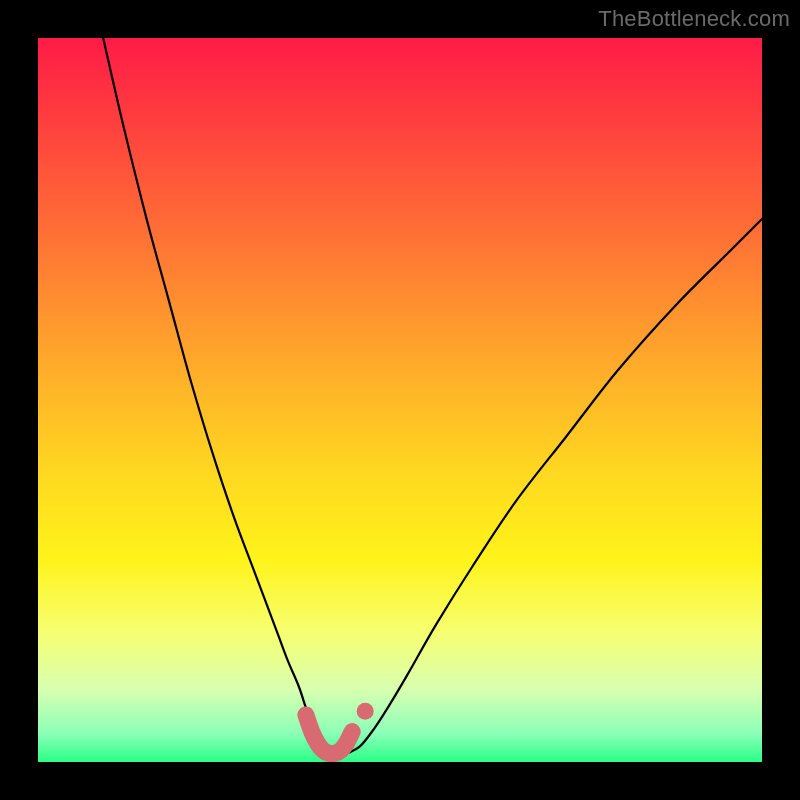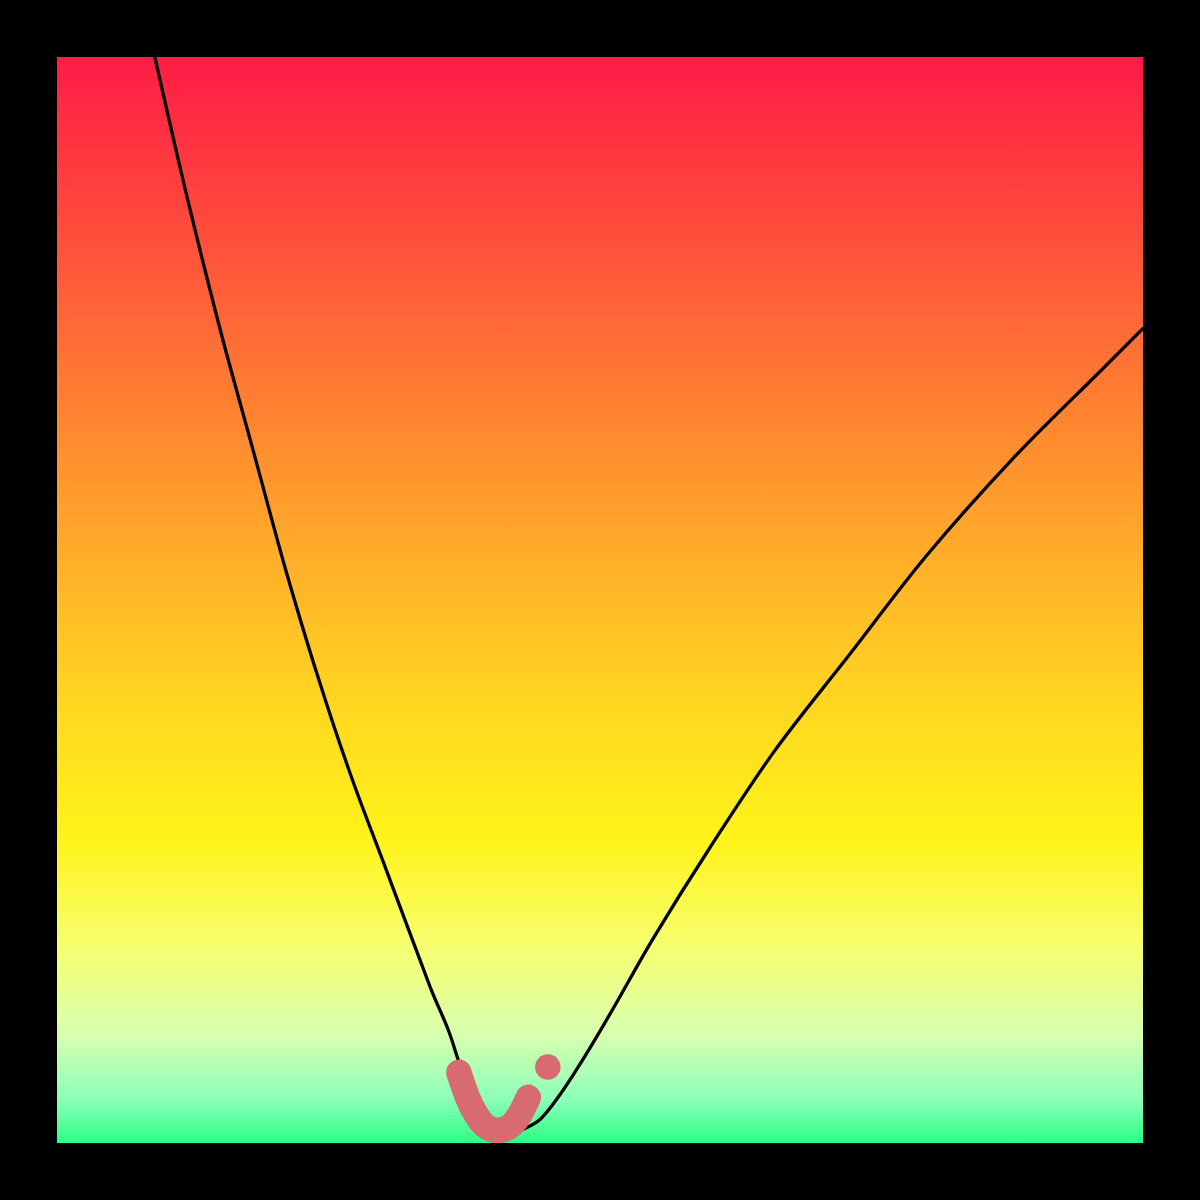--- a/index.html
+++ b/index.html
@@ -85,13 +85,14 @@
 
 <div class="frame">
   <div class="plot-area">
     <div class="gradient"></div>
     <svg class="curves" viewBox="0 0 724 724" preserveAspectRatio="none">
       <path id="black-path" class="black-curve" d="M 65.2 0.0 C 68.8 15.7, 79.6 64.0, 86.9 94.1 C 94.1 124.3, 101.4 153.2, 108.6 181.0 C 115.8 208.8, 123.1 234.1, 130.3 260.6 C 137.6 287.2, 144.8 314.9, 152.0 340.3 C 159.3 365.6, 166.5 389.8, 173.8 412.7 C 181.0 435.6, 188.2 457.3, 195.5 477.8 C 202.7 498.4, 210.0 516.5, 217.2 535.8 C 224.4 555.1, 233.5 579.2, 238.9 593.7 C 244.4 608.2, 246.2 613.6, 249.8 622.6 C 253.4 631.7, 257.6 640.1, 260.6 648.0 C 263.7 655.8, 265.5 663.1, 267.9 669.7 C 270.3 676.3, 273.3 683.2, 275.1 687.8 C 276.9 692.4, 277.5 694.3, 278.7 697.2 C 279.9 700.1, 281.2 702.9, 282.4 705.2 C 283.6 707.5, 284.8 709.3, 286.0 711.0 C 287.2 712.7, 287.8 714.3, 289.6 715.3 C 291.4 716.3, 294.4 716.5, 296.8 716.8 C 299.3 717.0, 301.7 717.1, 304.1 716.8 C 306.5 716.4, 308.3 716.0, 311.3 714.6 C 314.3 713.1, 318.6 711.3, 322.2 708.1 C 325.8 704.8, 328.8 700.8, 333.0 695.0 C 337.3 689.2, 341.5 683.0, 347.5 673.3 C 353.6 663.7, 360.8 651.6, 369.2 637.1 C 377.7 622.6, 387.3 604.5, 398.2 586.4 C 409.1 568.3, 421.1 549.0, 434.4 528.5 C 447.7 508.0, 462.2 485.1, 477.8 463.4 C 493.5 441.6, 511.6 419.9, 528.5 398.2 C 545.4 376.5, 561.1 354.8, 579.2 333.0 C 597.3 311.3, 617.8 288.4, 637.1 267.9 C 656.4 247.4, 680.6 224.4, 695.0 210.0 C 709.5 195.5, 719.2 185.8, 724.0 181.0"></path>
       <path id="pink-path" class="pink-curve" d="M 267.9 676.9 C 268.8 679.7, 271.7 688.9, 273.7 693.6 C 275.6 698.3, 277.5 702.0, 279.5 705.2 C 281.4 708.3, 283.3 710.7, 285.3 712.4 C 287.2 714.1, 289.1 714.8, 291.0 715.3 C 293.0 715.8, 294.9 715.8, 296.8 715.3 C 298.8 714.8, 300.7 714.1, 302.6 712.4 C 304.6 710.7, 306.5 708.3, 308.4 705.2 C 310.4 702.0, 313.3 695.5, 314.2 693.6"></path>
       <circle id="pink-dot" class="pink-dot" r="8.5" cx="327.2" cy="673.3"></circle>
     </svg>
   </div>
+  <div class="watermark">TheBottleneck.com</div>
 </div>
 
 </body></html>

